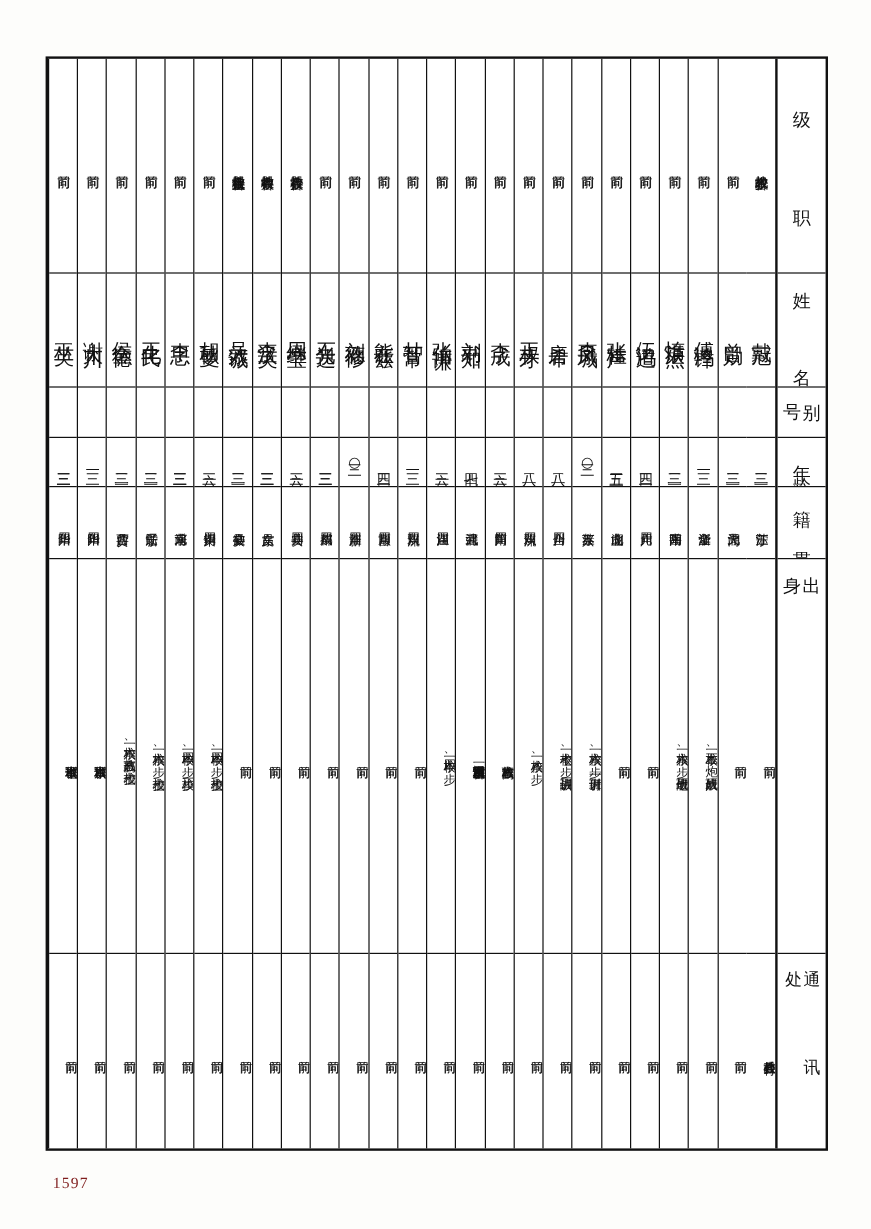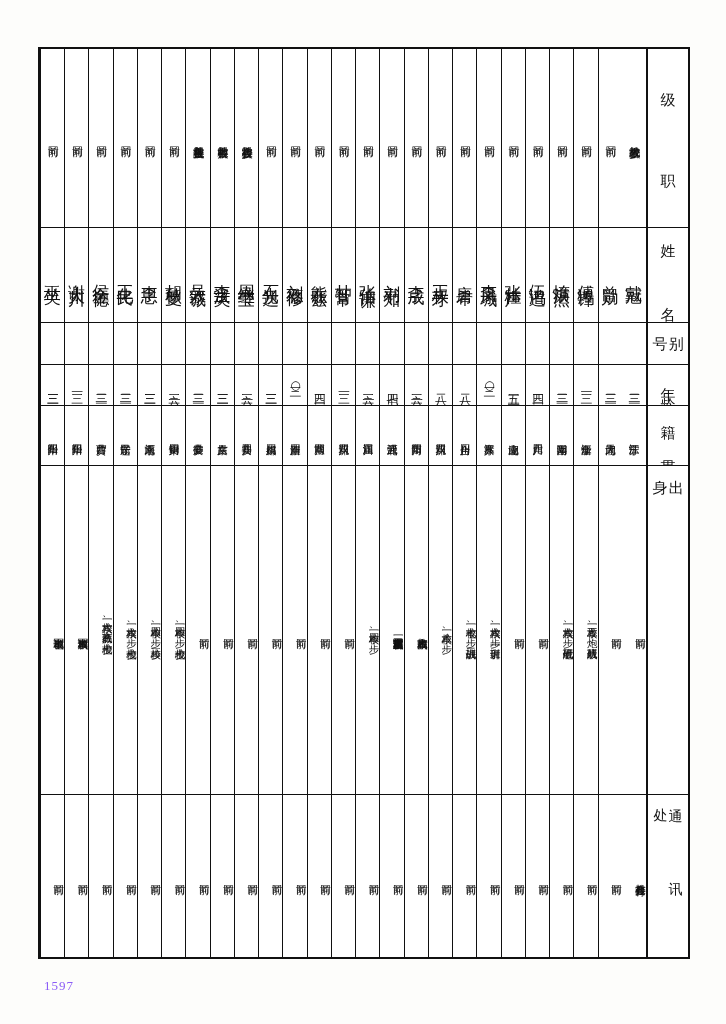--- a/index.html
+++ b/index.html
@@ -89,21 +89,21 @@
 
   
   .cell.tight { font-size: 11px; line-height: 1.05; }
   .cell.small { font-size: 10.5px; }
   #folio {
     position: absolute;
     left: 44px;
     top: 978px;
     font-family: "Liberation Serif", serif;
     font-size: 13px;
-    color: #8b5cf6;
+    color: #7f1d1d;
     letter-spacing: 1px;
   }
 </style>
 </head>
 <body>
 
 <div id="page">
 
   <div id="table-wrap">
 

